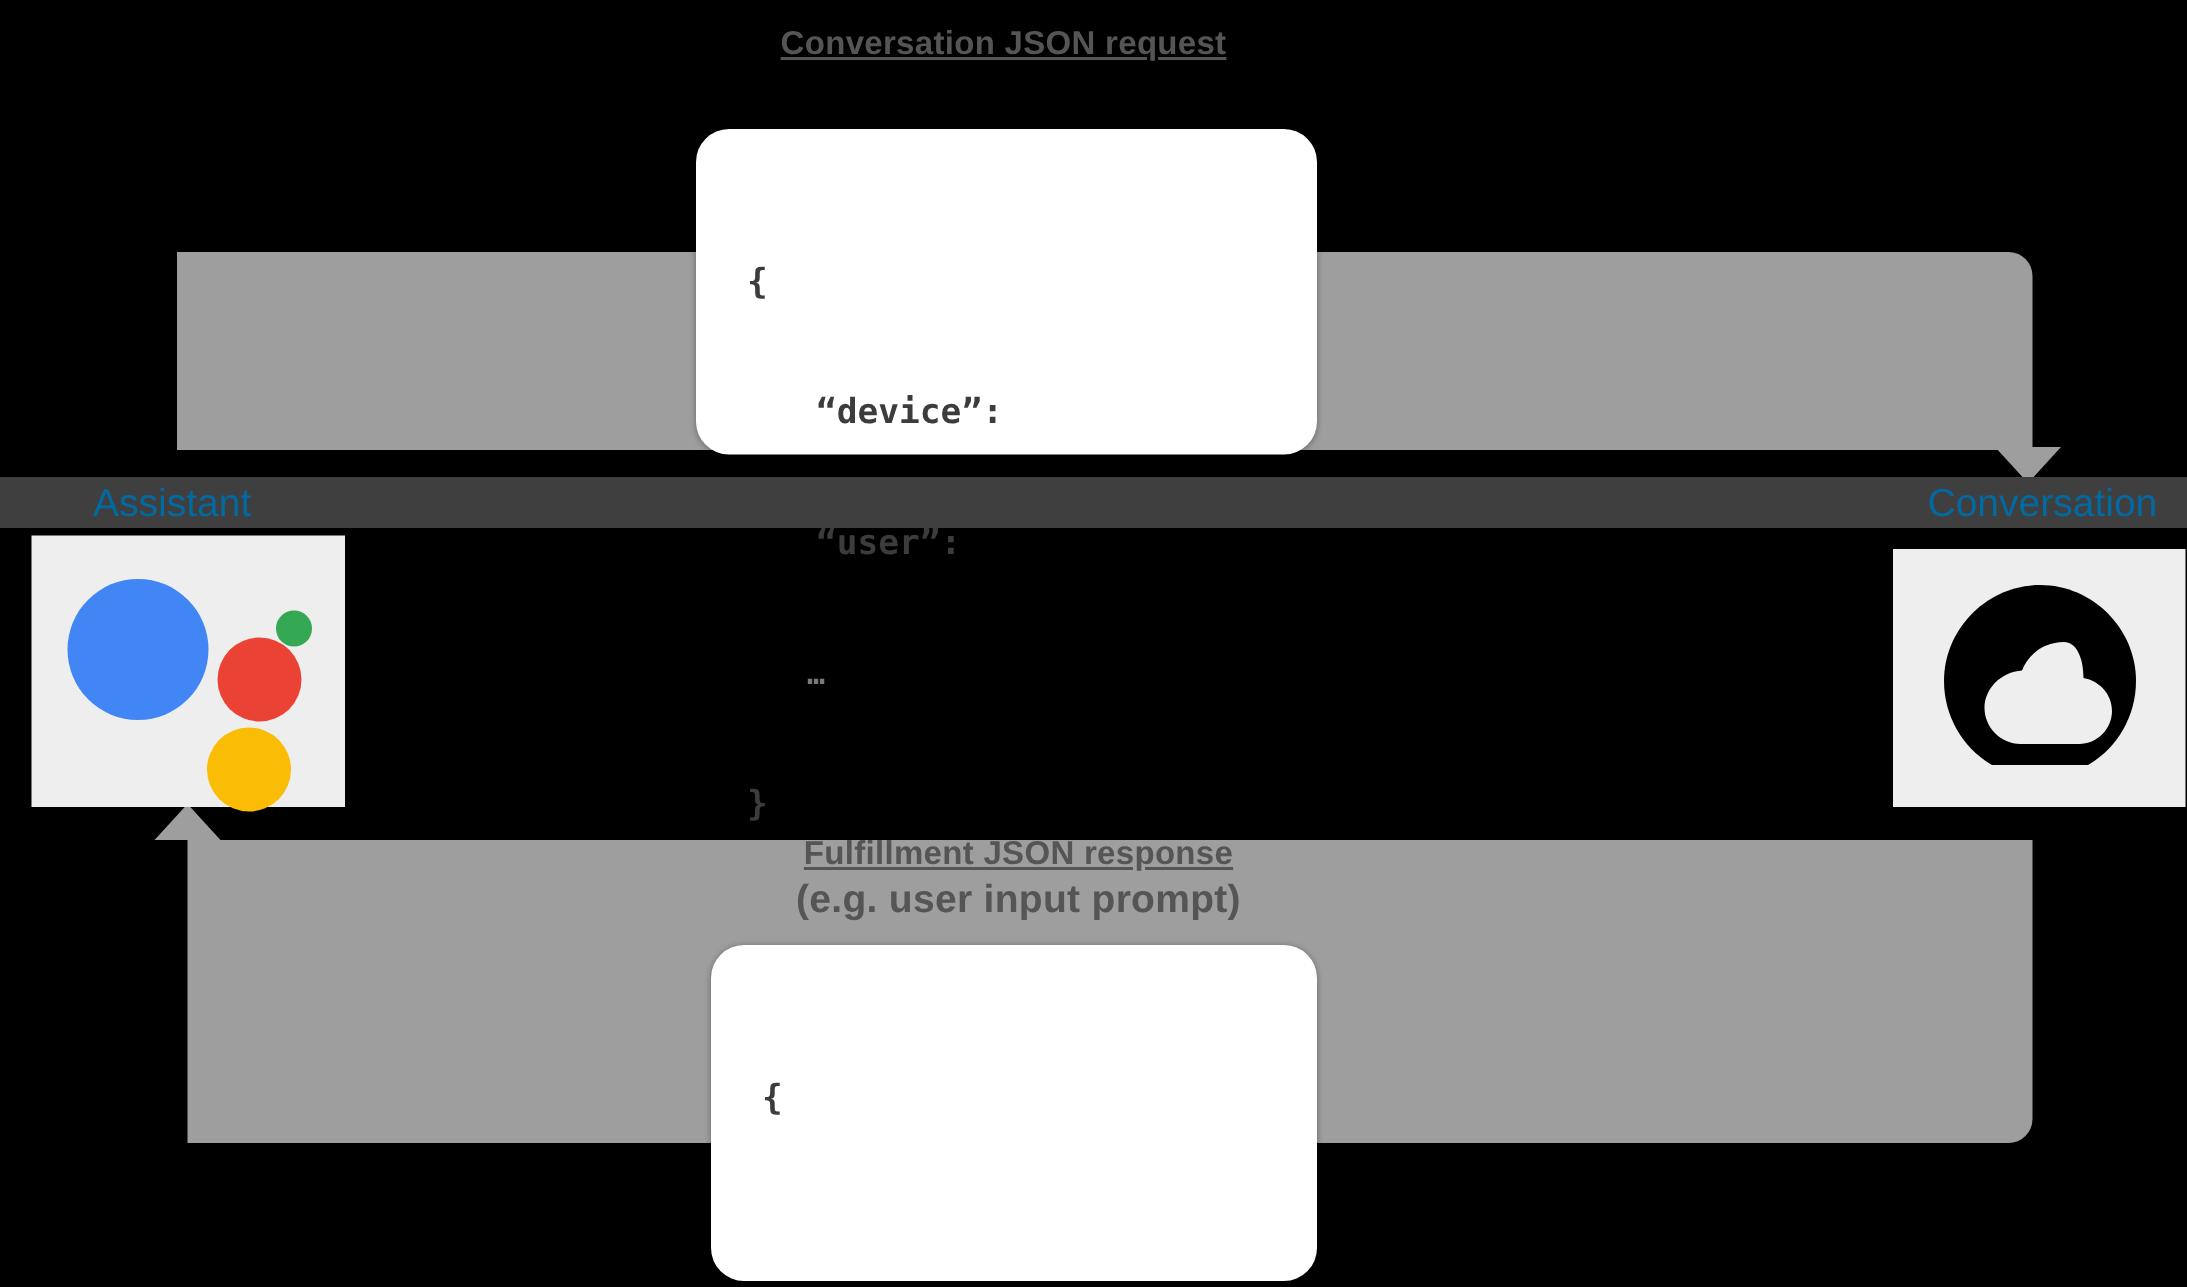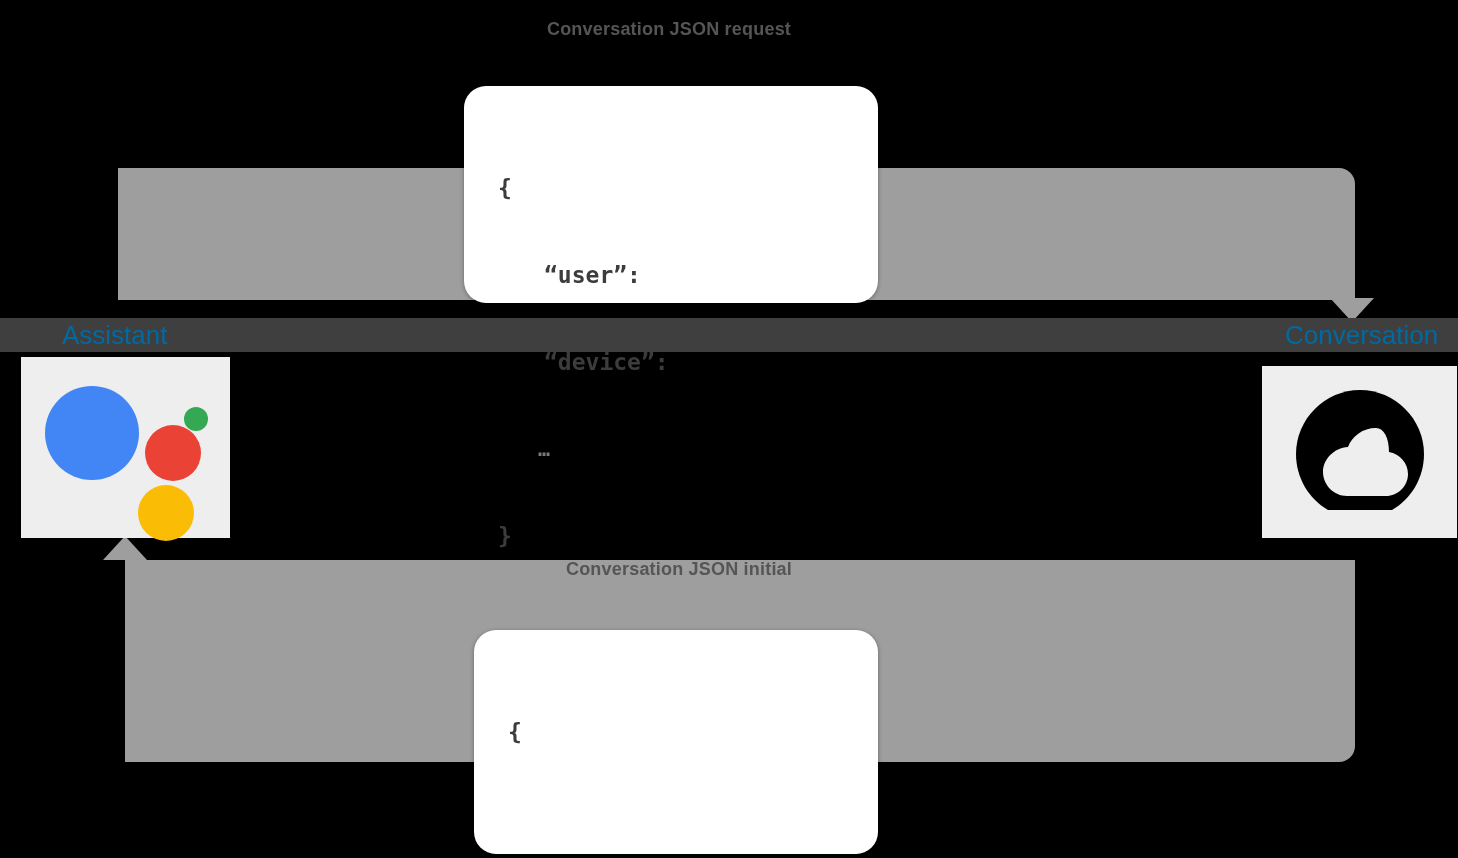--- a/index.html
+++ b/index.html
@@ -99,21 +99,21 @@
 
   
   .flow-label {
     position: absolute;
     text-align: center;
     color: #5a5a5a;
     font-weight: 700;
     letter-spacing: .2px;
     white-space: nowrap;
   }
-  .flow-label .title { font-size: 18px; line-height: 30px; color:#555; }
+  .flow-label .title { font-size: 22px; line-height: 30px; color:#555;text-decoration:underline; }
   .flow-label .sub   { font-size: 26px; line-height: 30px; color:#555; }
 
   .label-req  { left: 379px; top: 14px; width: 580px; }
   .label-resp { left: 389px; top: 554px; width: 580px; }
 
   .node-label {
     position: absolute;
     color: #0369a1;
     font-size: 26px;
     font-weight: 400;
@@ -185,27 +185,28 @@
 
 <div class="node-label label-assistant">Assistant</div>
 
 <div class="node-label label-fulfillment">Conversation</div>
 
 <div class="flow-label label-req">
   <div class="title">Conversation JSON request</div>
 </div>
 
 <div class="flow-label label-resp">
-  <div class="title">Conversation JSON initial</div>
+  <div class="title">Fulfillment JSON response</div>
+  <div class="sub">(e.g. user input prompt)</div>
 </div>
 
 <div class="json-card json-top">
   <span class="json-line">{</span>
+  <span class="json-line json-indent">“device”:</span>
   <span class="json-line json-indent">“user”:</span>
-  <span class="json-line json-indent">“device”:</span>
   <span class="json-line json-indent json-ellipsis">…</span>
   <span class="json-line">}</span>
 </div>
 
 <div class="json-card json-bottom">
   <span class="json-line">{</span>
   
   
   
 </div>

